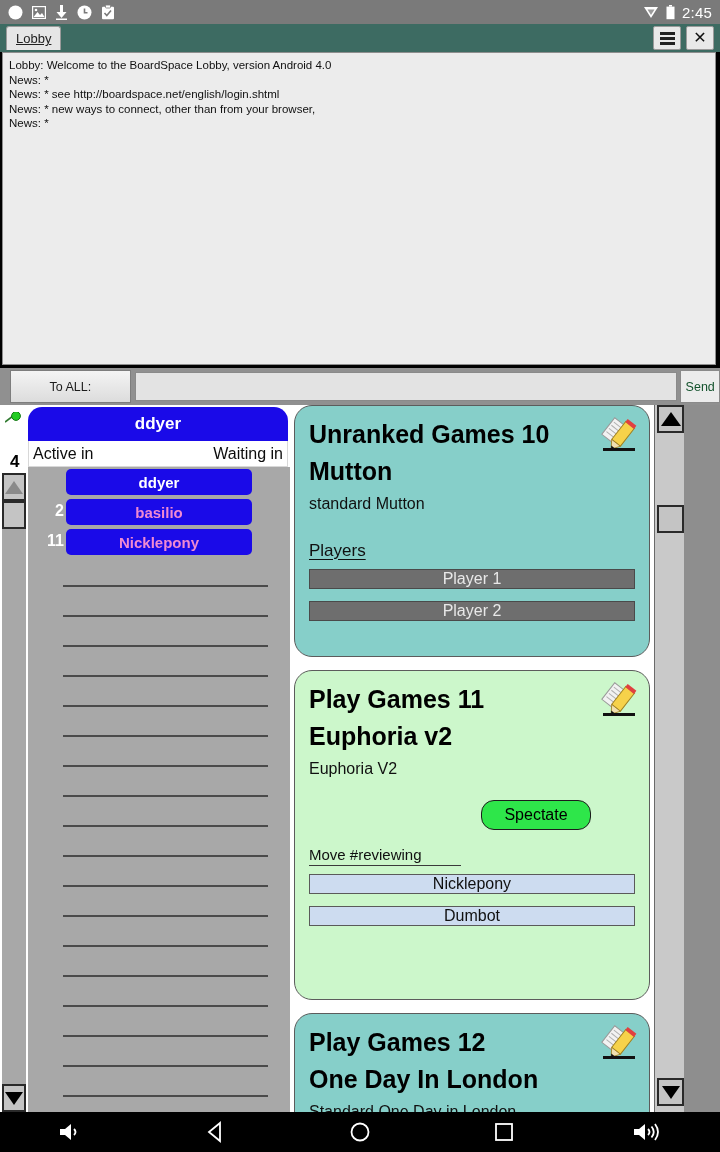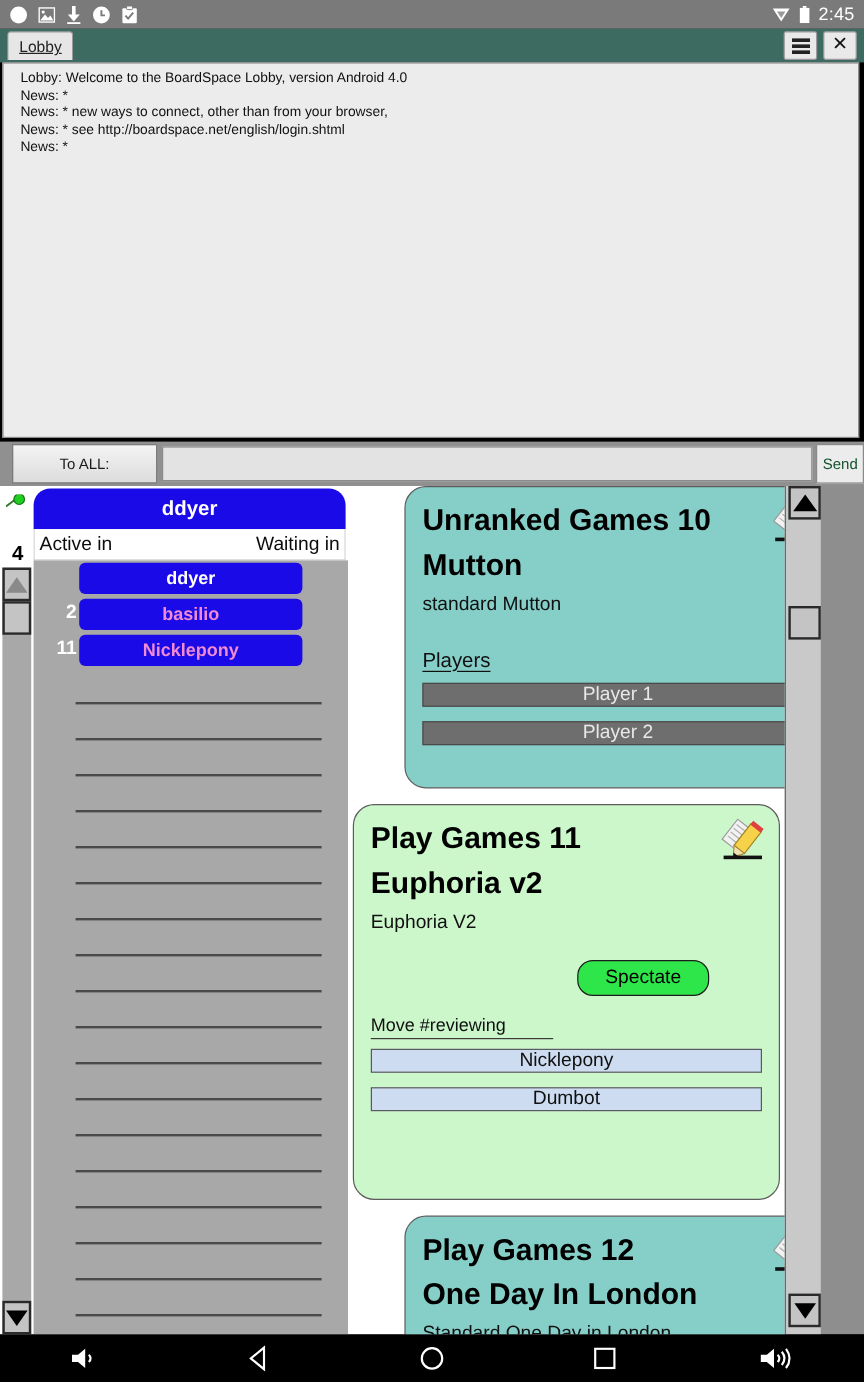--- a/index.html
+++ b/index.html
@@ -43,21 +43,21 @@
   .hamb { width: 15px; display: flex; flex-direction: column; gap: 2px; }
   .hamb i { display: block; height: 3px; background: #222; }
   .xmark { font-size: 16px; color: #111; line-height: 1; }
 
   
   .chatlog {
     position: absolute; left: 2px; top: 52px; width: 714px; height: 313px;
     background: #ececec; border: 1px solid #8e8e8e;
     padding: 5px 6px; overflow: hidden;
   }
-  .chatline { font-size: 11.5px; color: #101010; line-height: 14.6px; white-space: nowrap; margin-left: 8px; }
+  .chatline { font-size: 11.5px; color: #101010; line-height: 14.6px; white-space: nowrap; }
 
   
   .inputrow {
     position: absolute; left: 0; top: 368px; width: 720px; height: 37px;
     background: #909090; display: flex; align-items: center;
   }
   .toall {
     margin-left: 10px; width: 122px; height: 33px;
     background: linear-gradient(#f4f4f4,#dcdcdc);
     border: 1px solid #7d7d7d;
@@ -143,21 +143,21 @@
   
   .gamepanel {
     position: absolute; left: 290px; top: 0; width: 364px; height: 707px;
     background: #ffffff; overflow: hidden;
   }
   .card {
     position: absolute; left: 4px; width: 356px;
     border: 1px solid #5c5c5c; border-radius: 18px;
     padding: 10px 14px;
   }
-  .card-teal { background: #86cfc9; margin-left: 43px; }
+  .card-teal { background: #86cfc9; }
   .card-green { background: #ccf7cb; }
   .card-title { font-size: 25px; font-weight: bold; color: #000; line-height: 37px; }
   .card-sub { font-size: 16px; color: #101010; margin-top: 5px; }
   .card-note { font-size: 16px; color: #101010; margin-top: 7px; }
   .players-lbl {
     font-size: 17px; color: #101010; text-decoration: underline;
     text-underline-offset: 3px; margin-top: 28px;
   }
   .seatrow { display: flex; gap: 12px; margin-top: 8px; flex-direction: column; }
   .seat-dark {
@@ -255,22 +255,22 @@
       </div>
       <div class="tb-btn">
         <span class="xmark">✕</span>
       </div>
     </div>
   </div>
 
   <div class="chatlog">
     <div class="chatline">Lobby: Welcome to the BoardSpace Lobby, version Android 4.0</div>
     <div class="chatline">News: *</div>
+    <div class="chatline">News: * see http://boardspace.net/english/login.shtml</div>
     <div class="chatline">News: * new ways to connect, other than from your browser,</div>
-    <div class="chatline">News: * see http://boardspace.net/english/login.shtml</div>
     <div class="chatline">News: *</div>
   </div>
 
   <div class="inputrow">
     <div class="toall">To ALL:</div>
     <input class="chatinput" type="text" value="" style="">
     <div class="sendbtn">Send</div>
   </div>
 
   <div class="lower">

